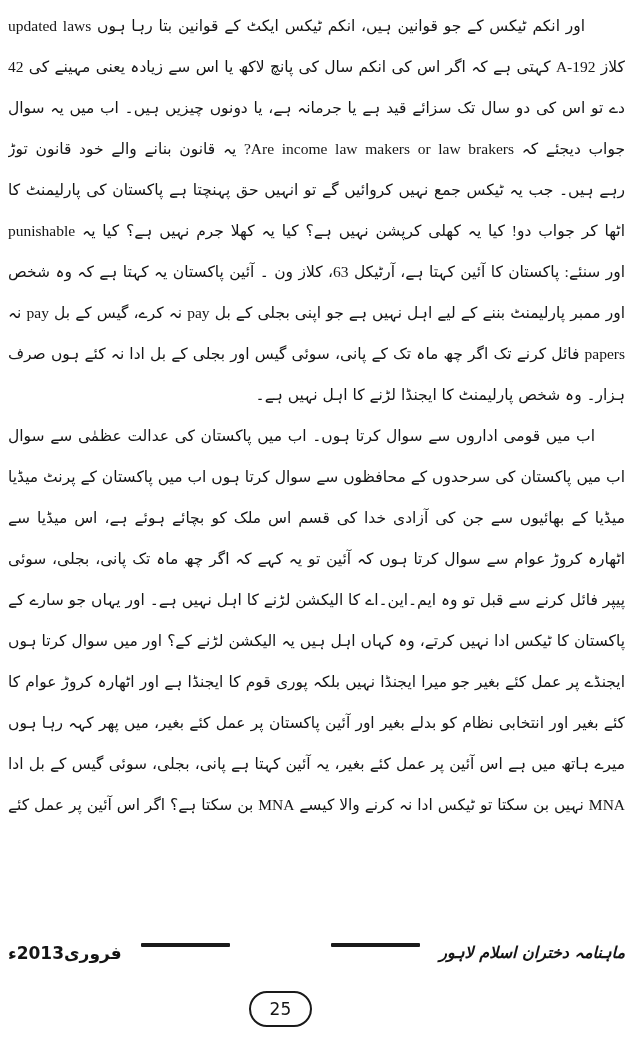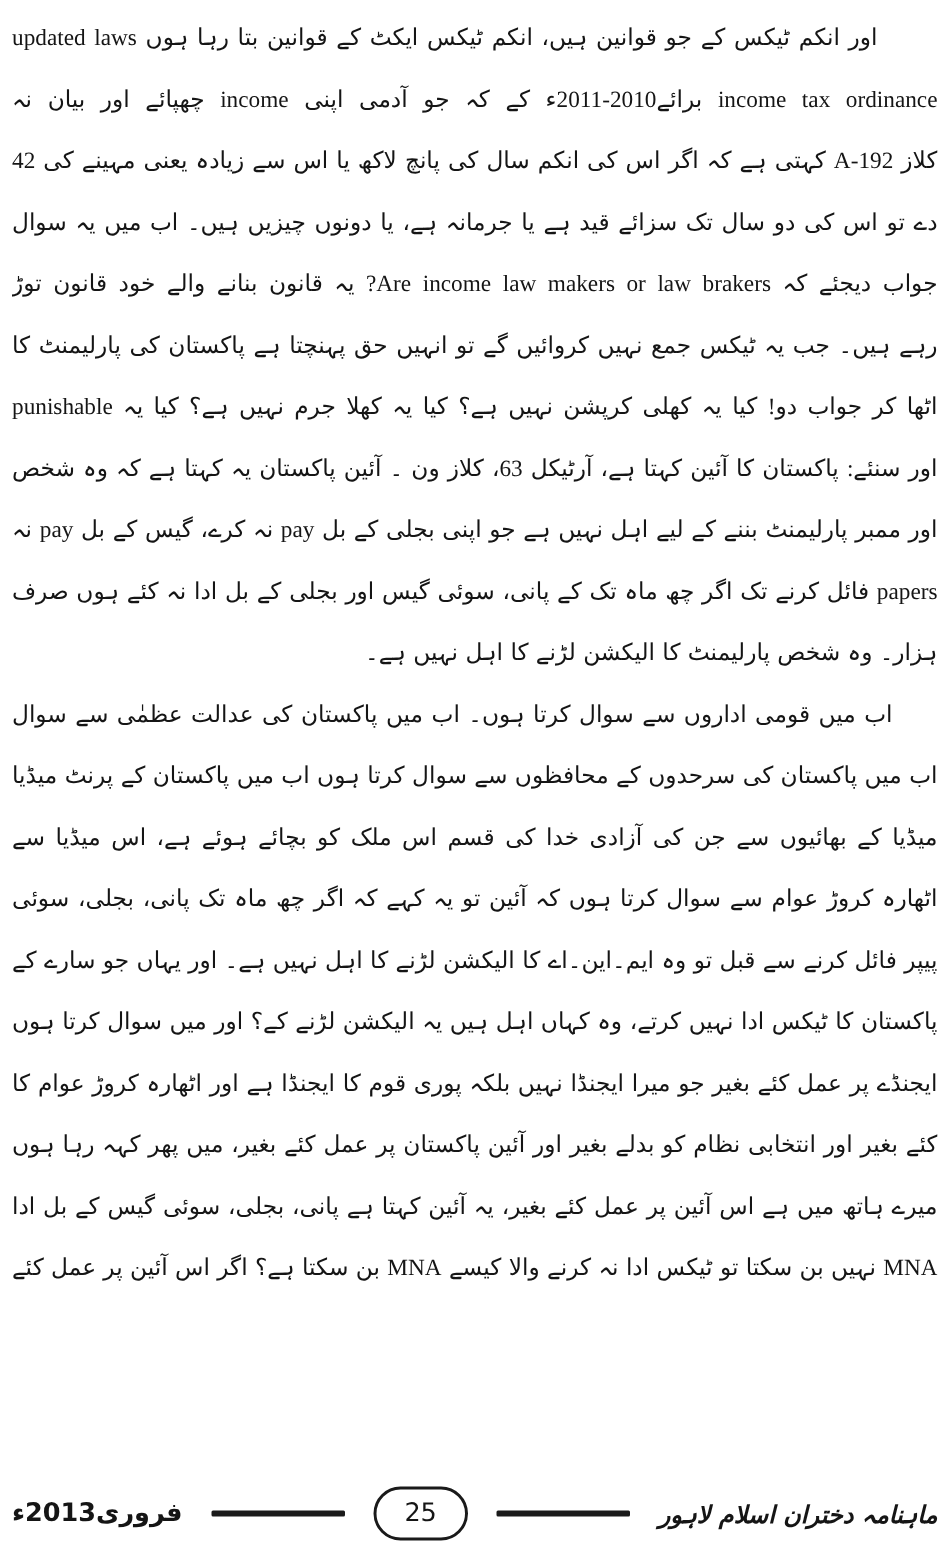--- a/index.html
+++ b/index.html
@@ -28,21 +28,20 @@
   }
   .l.p-indent  { padding-right: 40px; }
   .l.p-indent2 { padding-right: 30px; }
   .l.p-end     { text-align-last: right; }
   .footer {
     position: absolute;
     left: 8px;
     right: 8px;
     bottom: 14px;
     display: flex;
-    align-items: center;
     gap: 19px;
   }
   .footer-date {
     direction: rtl;
     white-space: nowrap;
     font-weight: bold;
     font-size: 17px;
     font-family: "DejaVu Sans", sans-serif;
   }
   .rule {
@@ -56,47 +55,47 @@
     width: 63px;
     height: 36px;
     border: 2.5px solid #1a1a1a;
     border-radius: 18px;
     background: #ffffff;
     display: flex;
     align-items: center;
     justify-content: center;
     font-size: 17px;
     font-family: "DejaVu Sans", sans-serif;
+    margin-top: 48px;
   }
   .footer-mag {
     direction: rtl;
     white-space: nowrap;
     font-weight: bold;
     font-style: italic;
     font-size: 16px;
     font-family: "DejaVu Sans", sans-serif;
   }
 </style>
 </head>
 <body>
 
 <div class="page">
 
   <div class="body-text">
     <div class="l p-indent">اور انکم ٹیکس کے جو قوانین ہیں، انکم ٹیکس ایکٹ کے قوانین بتا رہا ہوں updated laws of</div>
-    <div class="l">income tax ordinance برائے2010-2011ء کے کہ جو آدمی اپنی income چھپائے اور بیان نہ</div>
     <div class="l">کلاز 192-A کہتی ہے کہ اگر اس کی انکم سال کی پانچ لاکھ یا اس سے زیادہ یعنی مہینے کی 42 ہزار تھی اور وہ چھپا</div>
     <div class="l">دے تو اس کی دو سال تک سزائے قید ہے یا جرمانہ ہے، یا دونوں چیزیں ہیں۔ اب میں یہ سوال کرتا ہوں، مجھے</div>
     <div class="l">جواب دیجئے کہ Are income law makers or law brakers? یہ قانون بنانے والے خود قانون توڑ</div>
     <div class="l">رہے ہیں۔ جب یہ ٹیکس جمع نہیں کروائیں گے تو انہیں حق پہنچتا ہے پاکستان کی پارلیمنٹ کا ممبر ہو کر بیٹھنے کا؟ ہاتھ</div>
     <div class="l">اٹھا کر جواب دو! کیا یہ کھلی کرپشن نہیں ہے؟ کیا یہ کھلا جرم نہیں ہے؟ کیا یہ punishable crime نہیں ہے؟</div>
     <div class="l">اور سنئے: پاکستان کا آئین کہتا ہے، آرٹیکل 63، کلاز ون ۔ آئین پاکستان یہ کہتا ہے کہ وہ شخص MNA یا سینیٹر</div>
     <div class="l">اور ممبر پارلیمنٹ بننے کے لیے اہل نہیں ہے جو اپنی بجلی کے بل pay نہ کرے، گیس کے بل pay نہ کرے، پانی</div>
     <div class="l">papers فائل کرنے تک اگر چھ ماہ تک کے پانی، سوئی گیس اور بجلی کے بل ادا نہ کئے ہوں صرف پانچ دس</div>
-    <div class="l p-end">ہزار۔ وہ شخص پارلیمنٹ کا الیکشن لڑنے کا اہل نہیں ہے۔</div>
+    <div class="l p-end">ہزار۔ وہ شخص پارلیمنٹ کا ایجنڈا لڑنے کا اہل نہیں ہے۔</div>
     <div class="l p-indent2">اب میں قومی اداروں سے سوال کرتا ہوں۔ اب میں پاکستان کی عدالت عظمٰی سے سوال کرتا ہوں،</div>
     <div class="l">اب میں پاکستان کی سرحدوں کے محافظوں سے سوال کرتا ہوں اب میں پاکستان کے پرنٹ میڈیا اور الیکٹرانک</div>
     <div class="l">میڈیا کے بھائیوں سے جن کی آزادی خدا کی قسم اس ملک کو بچائے ہوئے ہے، اس میڈیا سے سوال کرتا ہوں،</div>
     <div class="l">اٹھارہ کروڑ عوام سے سوال کرتا ہوں کہ آئین تو یہ کہے کہ اگر چھ ماہ تک پانی، بجلی، سوئی گیس کا بل ادا نہ کیا ہو،</div>
     <div class="l">پیپر فائل کرنے سے قبل تو وہ ایم۔این۔اے کا الیکشن لڑنے کا اہل نہیں ہے۔ اور یہاں جو سارے کے سارے</div>
     <div class="l">پاکستان کا ٹیکس ادا نہیں کرتے، وہ کہاں اہل ہیں یہ الیکشن لڑنے کے؟ اور میں سوال کرتا ہوں کہ اگر اس</div>
     <div class="l">ایجنڈے پر عمل کئے بغیر جو میرا ایجنڈا نہیں بلکہ پوری قوم کا ایجنڈا ہے اور اٹھارہ کروڑ عوام کا ایجنڈا ہے، پر عمل</div>
     <div class="l">کئے بغیر اور انتخابی نظام کو بدلے بغیر اور آئین پاکستان پر عمل کئے بغیر، میں پھر کہہ رہا ہوں پاکستان کا آئین</div>
     <div class="l">میرے ہاتھ میں ہے اس آئین پر عمل کئے بغیر، یہ آئین کہتا ہے پانی، بجلی، سوئی گیس کے بل ادا نہ کرنے والا</div>
     <div class="l">MNA نہیں بن سکتا تو ٹیکس ادا نہ کرنے والا کیسے MNA بن سکتا ہے؟ اگر اس آئین پر عمل کئے بغیر الیکشن</div>

